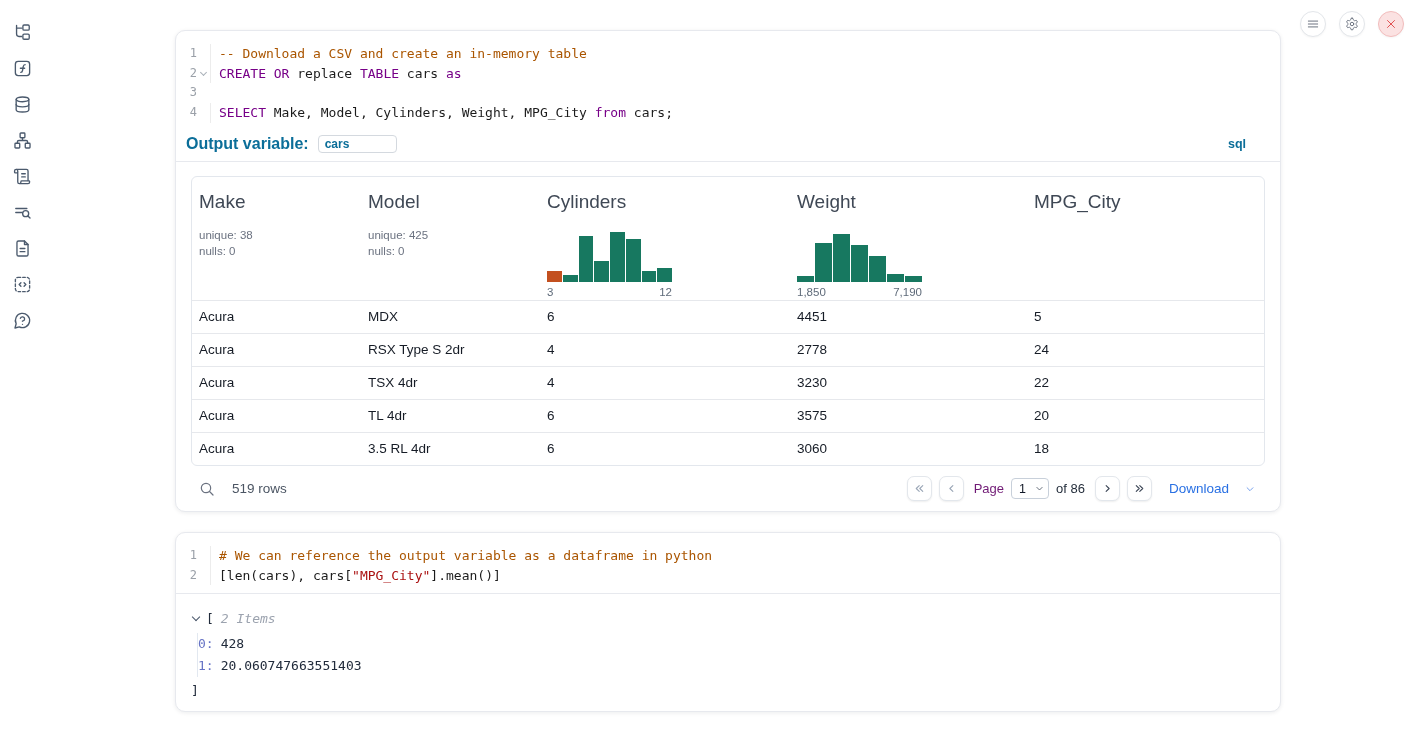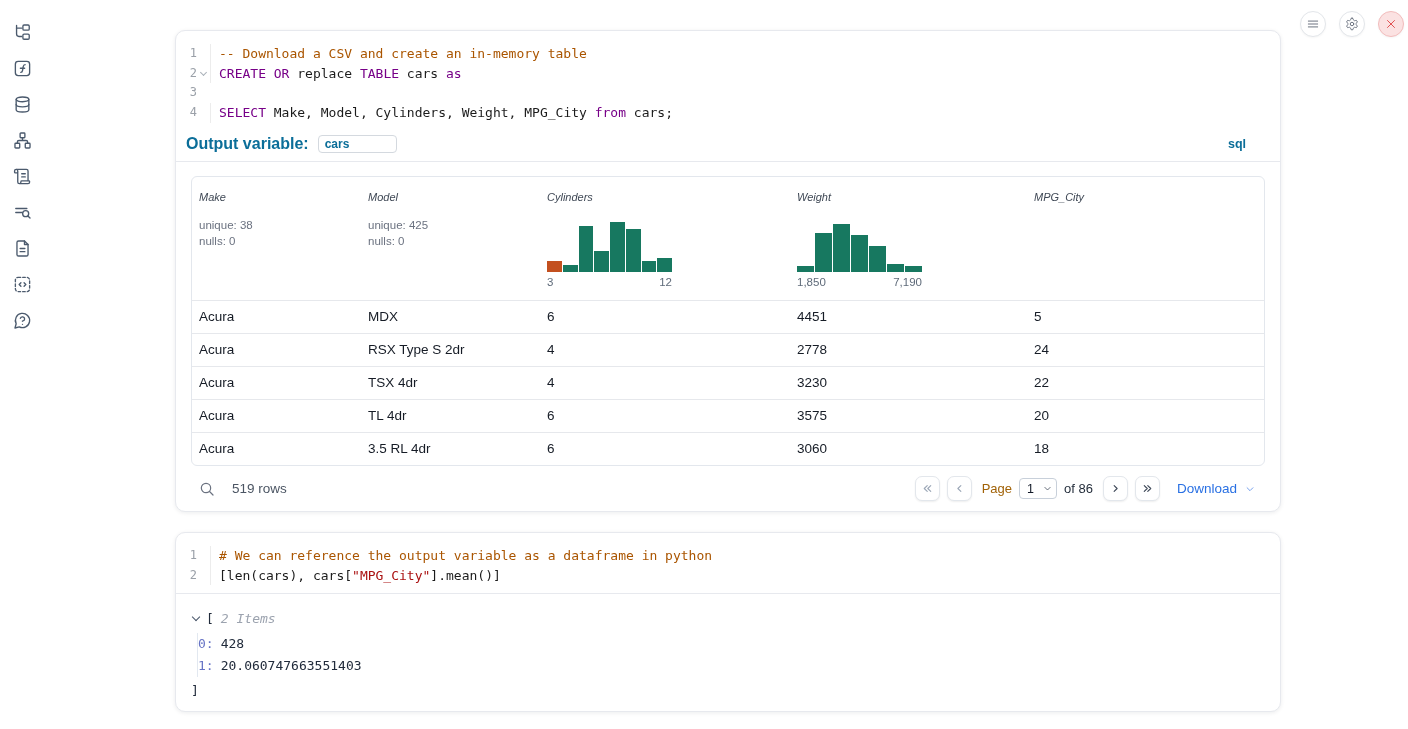--- a/index.html
+++ b/index.html
@@ -44,44 +44,44 @@
   .outvar-label { color:#0b6e99; font-weight:bold; font-size:16px; }
   .outvar-input { margin-left:9px; width:79px; height:18px; border:1px solid #d4d9df; border-radius:4px; font-family:"Liberation Sans",sans-serif; font-weight:bold; font-size:12px; color:#0b6e99; padding:0 6px; outline:none; }
   .lang-label { margin-left:auto; margin-right:34px; color:#0b6e99; font-weight:bold; font-size:12.5px; cursor:pointer; }
 
   
   .output-area { padding:14px 15px 0 15px; }
   .table-box { border:1px solid #e3e7ed; border-radius:6px; overflow:hidden; }
   .thead, .trow { display:grid; grid-template-columns:169px 179px 250px 237px 239px; }
   .thead { height:123px; }
   .th { padding:14px 8px 0 7px; }
-  .th-name { font-size:11px; color:#3f4855;font-style:italic; }
+  .th-name { font-size:19px; color:#3f4855; }
   .th-stats { margin-top:14px; font-size:11.5px; color:#6b7280; line-height:16.5px; }
   .hist { margin-top:17px; width:125px; }
   .hist-bars { display:flex; align-items:flex-end; gap:1px; height:52px; }
   .hist-bar { flex:1 1 0; }
   .hist-labels { display:flex; justify-content:space-between; font-size:11.5px; color:#5f6b7a; margin-top:4px; }
   .trow { height:33px; border-top:1px solid #e6e8ec; align-items:center; font-size:13.5px; color:#161c26; cursor:default; }
   .td { padding-left:7px; }
 
   
   .table-footer { height:46px; display:flex; align-items:center; padding:0 10px 0 8px; }
   .search-btn { border:none; background:none; padding:0; color:#6b7280; cursor:pointer; }
   .search-btn svg { width:16px; height:16px; stroke:currentColor; fill:none; stroke-width:1.8; stroke-linecap:round; }
   .row-count { margin-left:17px; font-size:13.5px; color:#4b5563; }
   .pager { margin-left:auto; display:flex; align-items:center; gap:7px; }
   .pg-btn { width:25px; height:25px; border:1px solid #e3e7ec; border-radius:7px; background:#fff; box-shadow:0 1px 2px rgba(0,0,0,.07); display:flex; align-items:center; justify-content:center; padding:0; cursor:pointer; }
   .pg-btn svg { width:13px; height:13px; fill:none; stroke-width:2; stroke-linecap:round; stroke-linejoin:round; }
   .pg-muted svg { stroke:#9aa6b6; }
   .pg-active svg { stroke:#3c4656; }
-  .page-word { font-size:13px; color:#a16207; margin-left:3px; }
+  .page-word { font-size:13px; color:#701a75; margin-left:3px; }
   .page-select { width:38px; height:21px; border:1px solid #c8d0da; border-radius:4px; background:#fff; display:flex; align-items:center; justify-content:space-between; padding:0 4px 0 7px; font-size:12.5px; color:#111827; cursor:pointer; }
   .page-select svg { width:9px; height:9px; stroke:#374151; fill:none; stroke-width:2; stroke-linecap:round; stroke-linejoin:round; }
   .of-label { font-size:13px; color:#1f2937; margin-right:3px; }
-  .download { display:flex; align-items:center; gap:8px; margin-left:10px; border:none; background:none; color:#2970e3; font-size:13.5px; cursor:pointer; padding:0; font-family:inherit; }
+  .download { display:flex; align-items:center; gap:16px; margin-left:10px; border:none; background:none; color:#2970e3; font-size:13.5px; cursor:pointer; padding:0; font-family:inherit; }
   .download svg { width:10px; height:10px; stroke:#5c8ee8; fill:none; stroke-width:2; stroke-linecap:round; stroke-linejoin:round; }
 
   
   .divider { border-top:1px solid #e7e9ee; margin-top:8px; }
   .tree-output { padding:17px 16px 0 15px; font-family:"DejaVu Sans Mono", monospace; font-size:13px; color:#212b3b; }
   .tree-head { display:flex; align-items:center; }
   .tree-chevron { width:6px; height:6px; border-right:1.5px solid #475569; border-bottom:1.5px solid #475569; transform:rotate(45deg); margin:-3px 7px 0 2px; cursor:pointer; }
   .tree-count { color:#9ca3af; font-style:italic; padding-left:7px; }
   .tree-entries { margin-left:6px; border-left:1px solid #e2e8f0; margin-top:7px; }
   .tree-entry { line-height:22px; }

